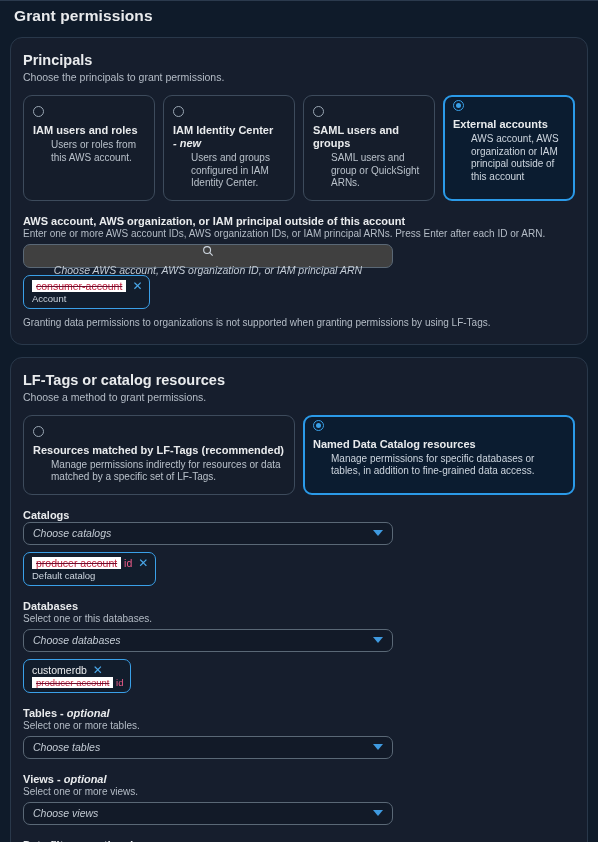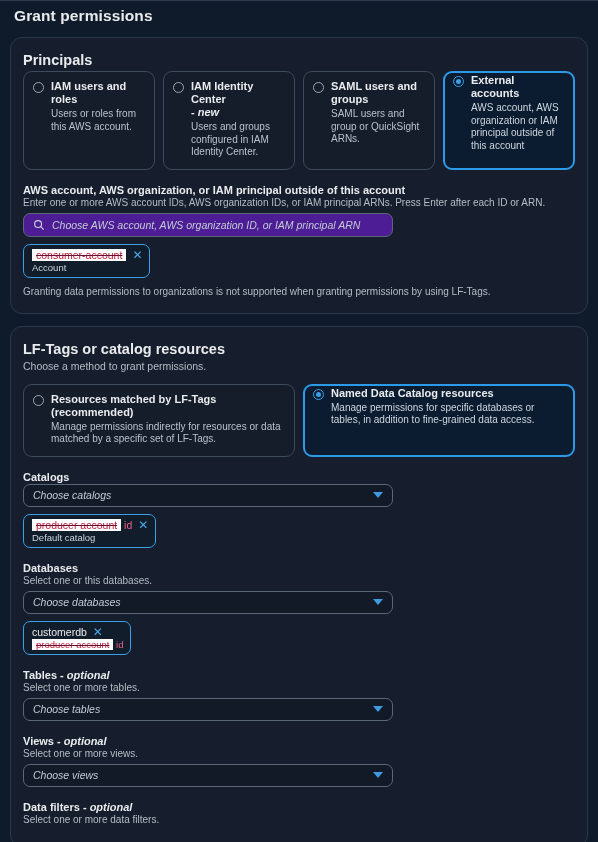--- a/index.html
+++ b/index.html
@@ -54,21 +54,21 @@
     background: #151d2b;
     padding: 8px 9px 10px 9px;
     min-height: 81px;
     position: relative;
   }
   .tile.selected {
     border: 2px solid #2b9ae8;
     background: #0b1c30;
     padding: 1px 8px 9px 8px;
   }
-  .tile-head { display: flex; align-items: flex-start; gap: 7px; }
+  .tile-head { display: flex; align-items: flex-start; gap: 7px; flex-direction: column; }
   .radio {
     width: 11px; height: 11px; flex: 0 0 11px;
     border-radius: 50%;
     border: 1.4px solid #9aa7b4;
     margin-top: 2px;
     background: transparent;
   }
   .tile.selected .radio {
     border: 1.4px solid #3aa0e8;
     background: #0b1c30;
@@ -111,25 +111,26 @@
     font-size: 10px;
     color: #b4bcc6;
     margin-bottom: 5px;
   }
 
   .search-box {
     width: 370px;
     height: 24px;
     border: 1px solid #5a6876;
     border-radius: 7px;
-    background: #4c1d95;
+    background: #404040;
     display: flex;
     align-items: center;
     gap: 7px;
     padding: 0 9px;
+    flex-direction: column;
   }
   .search-icon { flex: 0 0 12px; line-height: 0; }
   .search-ph {
     font-size: 10.5px;
     font-style: italic;
     color: #c3cbd4;
   }
 
   .select-box {
     width: 370px;
@@ -199,20 +200,21 @@
 </style>
 </head>
 <body>
 
 <div class="topline"></div>
 
 <div class="page-title">Grant permissions</div>
 
 <div class="panel">
   <div class="panel-title">Principals</div>
+  <div class="panel-sub">Choose the principals to grant permissions.</div>
 
   <div class="tiles">
 
     <div class="tile">
       <div class="tile-head">
         <span class="radio"></span>
         <span class="tile-label">IAM users and roles</span>
       </div>
       <div class="tile-desc">Users or roles from this AWS account.</div>
     </div>

